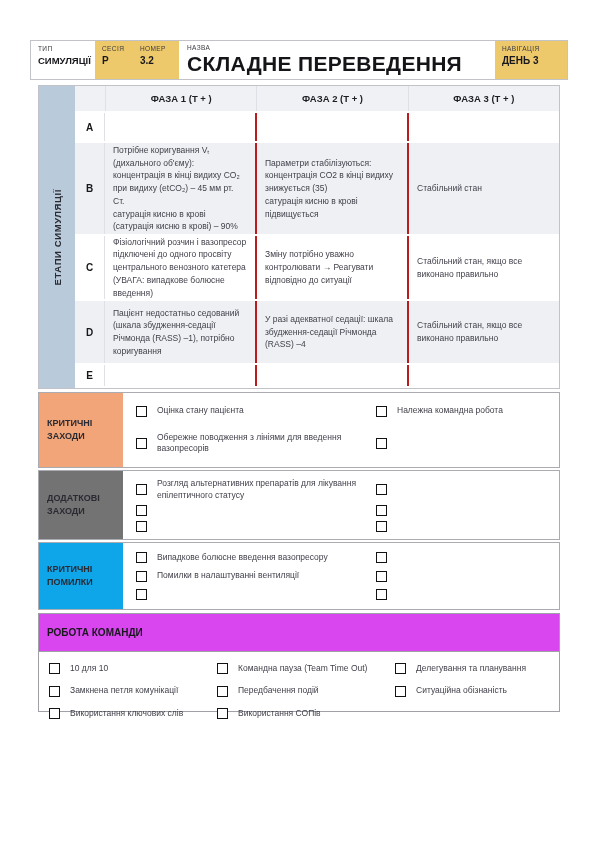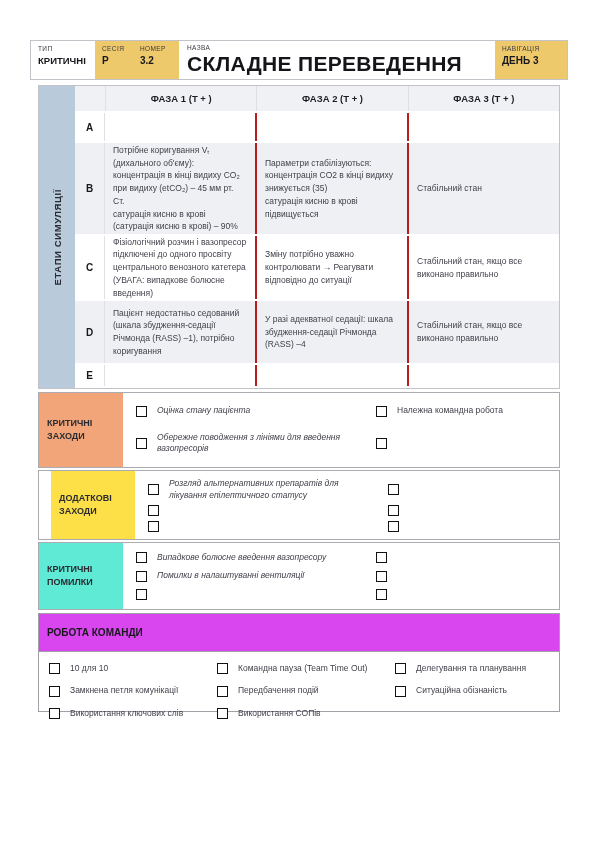--- a/index.html
+++ b/index.html
@@ -51,25 +51,25 @@
   .td span { font-size:8.5px; line-height:1.5; color:#3f3f49; white-space:pre-line; }
 
   
   .section { position:absolute; left:38px; width:522px; border:1px solid #aaacb2; display:flex; background:#fff; }
   .sec-critical { top:392px; height:76px; }
   .sec-additional { top:470px; height:70px; }
   .sec-errors { top:542px; height:68px; }
   .section-label { width:84px; display:flex; flex-direction:column; justify-content:center;
                    padding-left:8px; font-weight:bold; font-size:9px; line-height:1.4; color:#2a2a32; }
   .lbl-critical { background:#f1a578; }
-  .lbl-additional { background:#fde047;margin-left:12px; }
-  .lbl-errors { background:#5eead4; }
+  .lbl-additional { background:#737373; }
+  .lbl-errors { background:#0ea5e9; }
   .section-content { flex:1; display:flex; flex-direction:column; justify-content:space-around; padding:5px 0 5px 13px; }
   .sec-row { display:flex; }
-  .sec-col-l { width:240px; display:flex; align-items:center;font-style:italic; }
+  .sec-col-l { width:240px; display:flex; align-items:center; }
   .sec-col-r { flex:1; display:flex; align-items:center; }
   .chk { width:11px; height:11px; border:1.6px solid #121212; background:#fff; flex:none; margin-right:10px; }
   .chk-label { font-size:8.5px; color:#3f3f49; line-height:1.35; padding-right:10px; }
 
   
   .teamwork { position:absolute; left:38px; top:613px; width:522px; height:99px;
               border:1px solid #9fa1a7; background:#fff; }
   .teamwork-header { height:38px; background:#d946ef; border-bottom:1px solid #9fa1a7;
                      display:flex; align-items:center; padding-left:8px;
                      font-weight:bold; font-size:10px; color:#17171c; }
@@ -78,21 +78,21 @@
   .tw-item { display:flex; align-items:flex-end; }
 </style>
 </head>
 <body>
 
 <div class="page">
 
   <div class="header-bar">
     <div class="hcell cell-type">
       <div class="hlabel">ТИП</div>
-      <div class="hvalue" style="font-size:9.5px;">КРИТИЧНІ</div>
+      <div class="hvalue" style="font-size:9.5px;">СИМУЛЯЦІЇ</div>
     </div>
     <div class="cell-sessnum">
       <div class="hcell cell-sess">
         <div class="hlabel">СЕСІЯ</div>
         <div class="hvalue">Р</div>
       </div>
       <div class="hcell cell-num">
         <div class="hlabel">НОМЕР</div>
         <div class="hvalue">3.2</div>
       </div>

